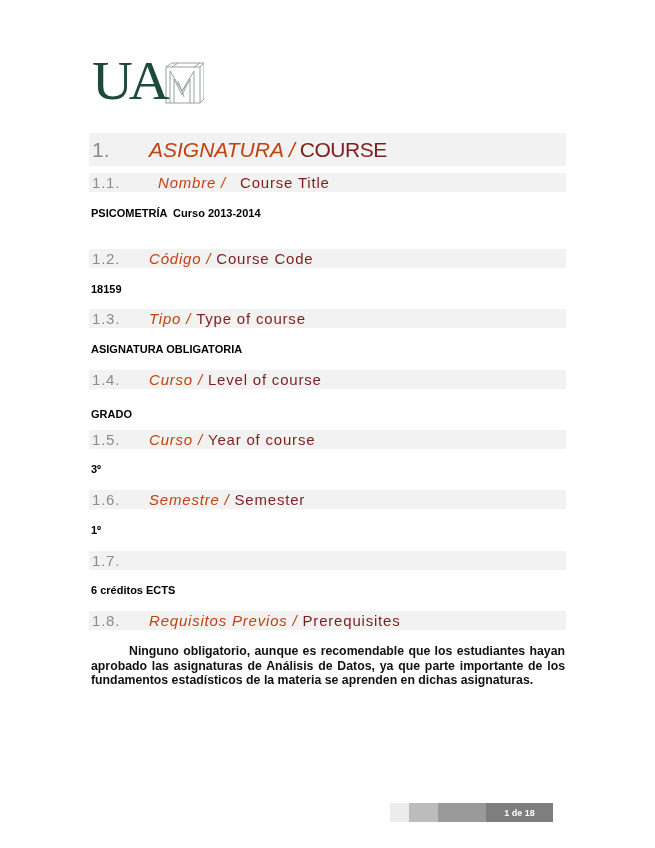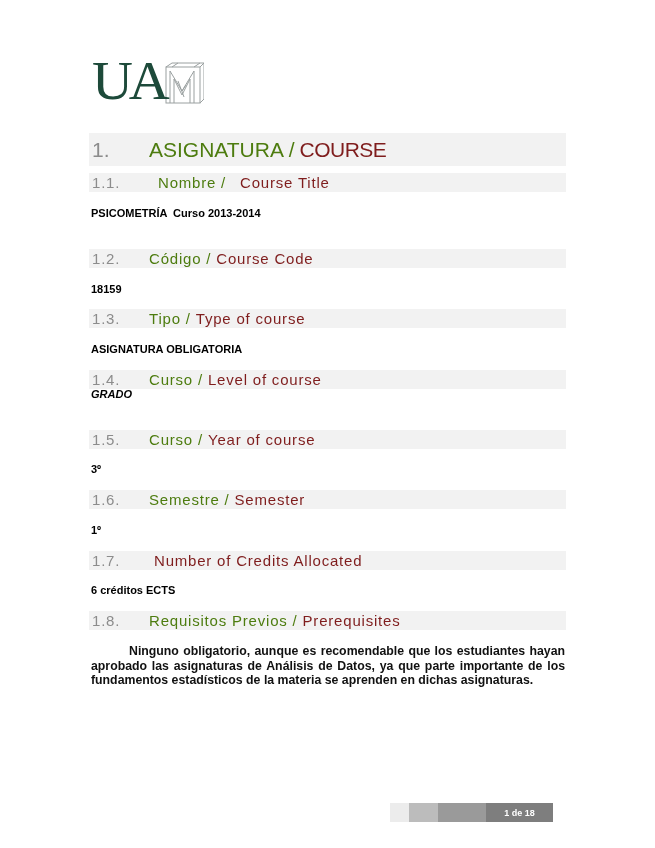--- a/index.html
+++ b/index.html
@@ -59,21 +59,22 @@
       font-size: 15px;
       letter-spacing: 0.8px;
     }
     .heading-bar .num {
       display: inline-block;
       padding-left: 3px;
     }
     .h1 .num { width: 57px; }
     .h2 .num { width: 57px; }
     .heading-bar .es {
-      color: #4d7c0f;
+      color: #c2410c;
+      font-style: italic;
     }
     .heading-bar .en {
       color: #7f1d1d;
       font-weight: normal;
       margin-left: 5px;
     }
     .h1 .es { letter-spacing: 0px; }
     .h1 .en { letter-spacing: -0.5px; }
     .value {
       position: absolute;
@@ -160,39 +161,38 @@
   <span class="es">Tipo /</span>
   <span class="en">Type of course</span>
 </div>
 <div class="value" style="top:343px;">ASIGNATURA OBLIGATORIA</div>
 
 <div class="heading-bar h2" style="top:370px;">
   <span class="num">1.4.</span>
   <span class="es">Curso /</span>
   <span class="en">Level of course</span>
 </div>
-<div class="value" style="top:388px;font-style:italic;">GRADO</div>
+<div class="value" style="top:408px;">GRADO</div>
 
 <div class="heading-bar h2" style="top:430px;">
   <span class="num">1.5.</span>
   <span class="es">Curso /</span>
   <span class="en">Year of course</span>
 </div>
 <div class="value" style="top:463px;">3º</div>
 
 <div class="heading-bar h2" style="top:490px;">
   <span class="num">1.6.</span>
   <span class="es">Semestre /</span>
   <span class="en">Semester</span>
 </div>
 <div class="value" style="top:524px;">1º</div>
 
 <div class="heading-bar h2" style="top:551px;">
   <span class="num">1.7.</span>
-  <span class="en">Number of Credits Allocated</span>
 </div>
 <div class="value" style="top:584px;">6 créditos ECTS</div>
 
 <div class="heading-bar h2" style="top:611px;">
   <span class="num">1.8.</span>
   <span class="es">Requisitos Previos /</span>
   <span class="en">Prerequisites</span>
 </div>
 <div class="paragraph">Ninguno obligatorio, aunque es recomendable que los estudiantes hayan aprobado las asignaturas de Análisis de Datos, ya que parte importante de los fundamentos estadísticos de la materia se aprenden en dichas asignaturas.</div>
 

